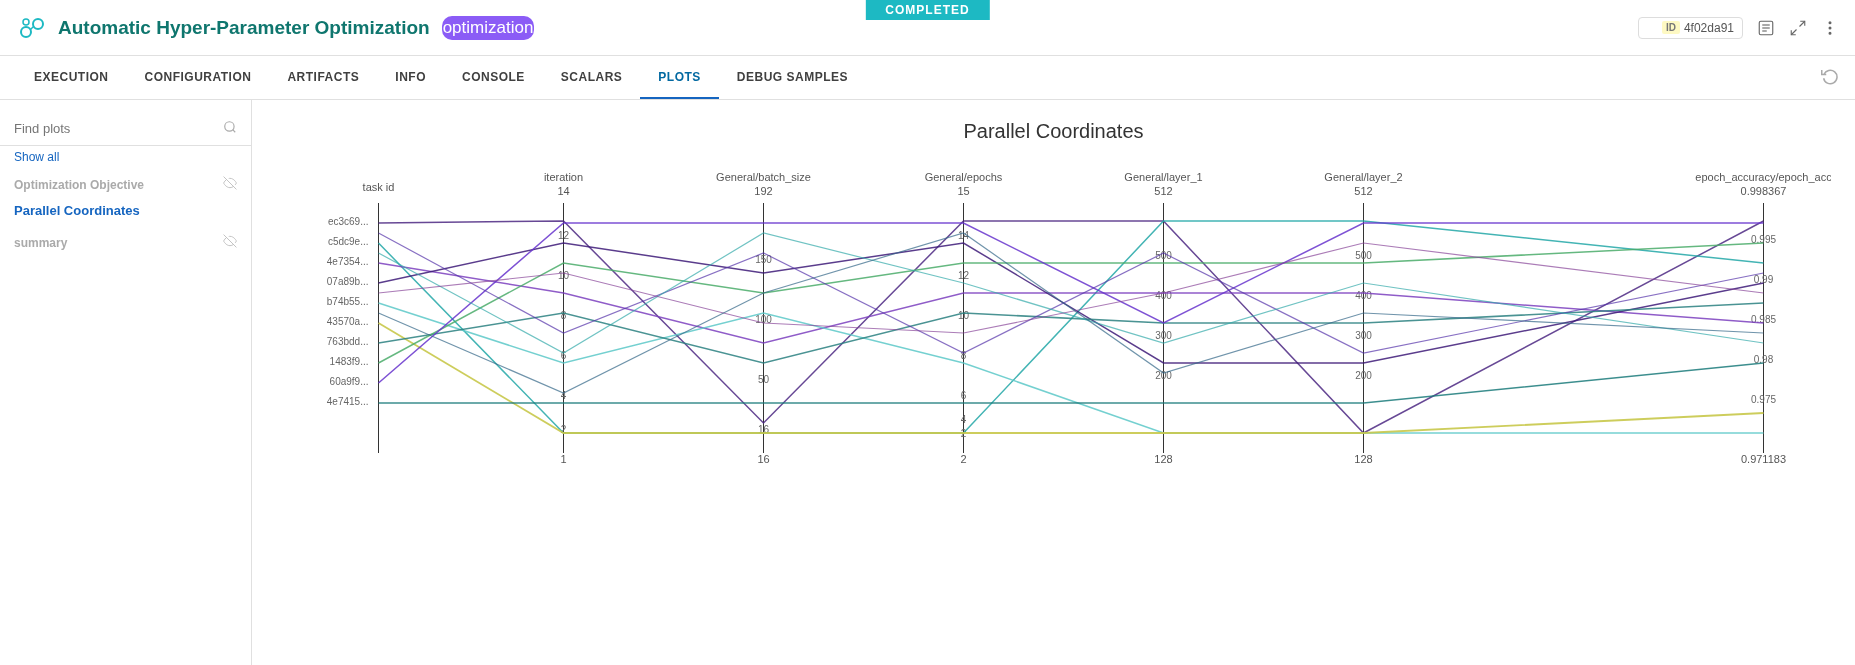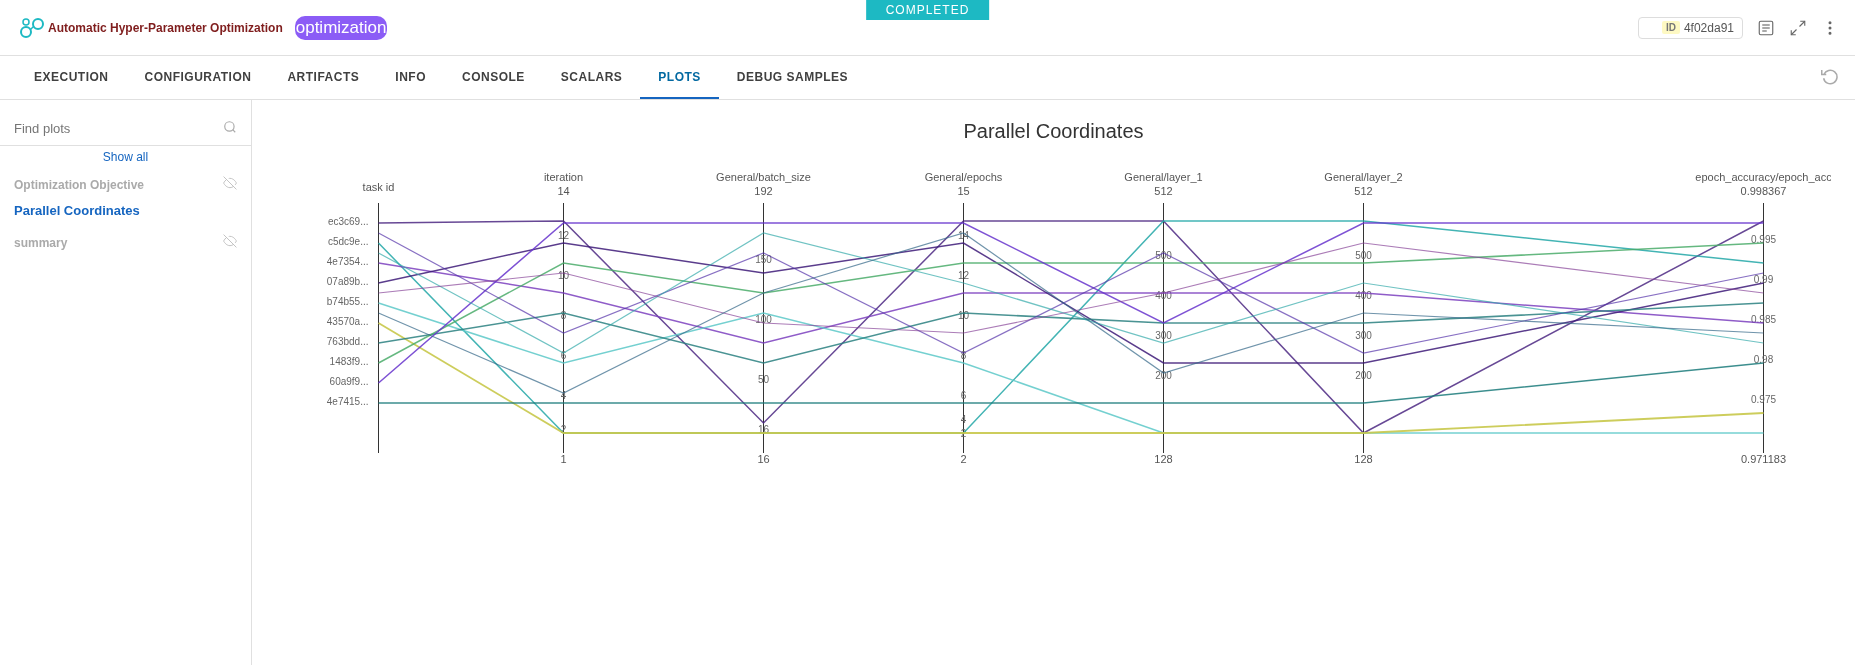--- a/index.html
+++ b/index.html
@@ -9,23 +9,24 @@
     .top-bar {
       position: relative;
       background: #fff;
       border-bottom: 1px solid #e0e0e0;
       padding: 0 16px;
       display: flex;
       align-items: center;
       height: 56px;
     }
     .top-bar-title {
-      font-size: 12px;
+      font-size: 19px;
       font-weight: 600;
-      color: #7f1d1d;
+      color: #0f766e;
+      margin-left: 10px;
     }
     .tag-optimization {
       background: #8b5cf6;
       color: #fff;
       font-size: 17px;
       padding: 2px 1px;
       border-radius: 10px;
       margin-left: 12px;
       font-weight: 500;
     }
@@ -67,21 +68,21 @@
 
     
     .completed-badge {
       position: fixed;
       top: 0;
       left: 50%;
       transform: translateX(-50%);
       background: #1db9c3;
       color: #fff;
       font-size: 12px;
-      font-weight: 400;
+      font-weight: 700;
       padding: 3px 20px;
       letter-spacing: 1px;
       z-index: 100;
     }
 
     
     .app-icon {
       font-size: 22px;
       color: #1db9c3;
       display: flex;
@@ -148,21 +149,21 @@
       flex: 1;
       border: none;
       outline: none;
       font-size: 13px;
       color: #555;
       background: transparent;
     }
     .sidebar-search-icon { color: #aaa; font-size: 14px; }
 
     .show-all-link {
-      text-align: center;
+      text-align: left;
       padding: 4px 14px 2px 14px;
       font-size: 12px;
       color: #1565c0;
       cursor: pointer;
     }
 
     .sidebar-section-title {
       padding: 10px 14px 4px 14px;
       font-size: 12px;
       color: #aaa;

